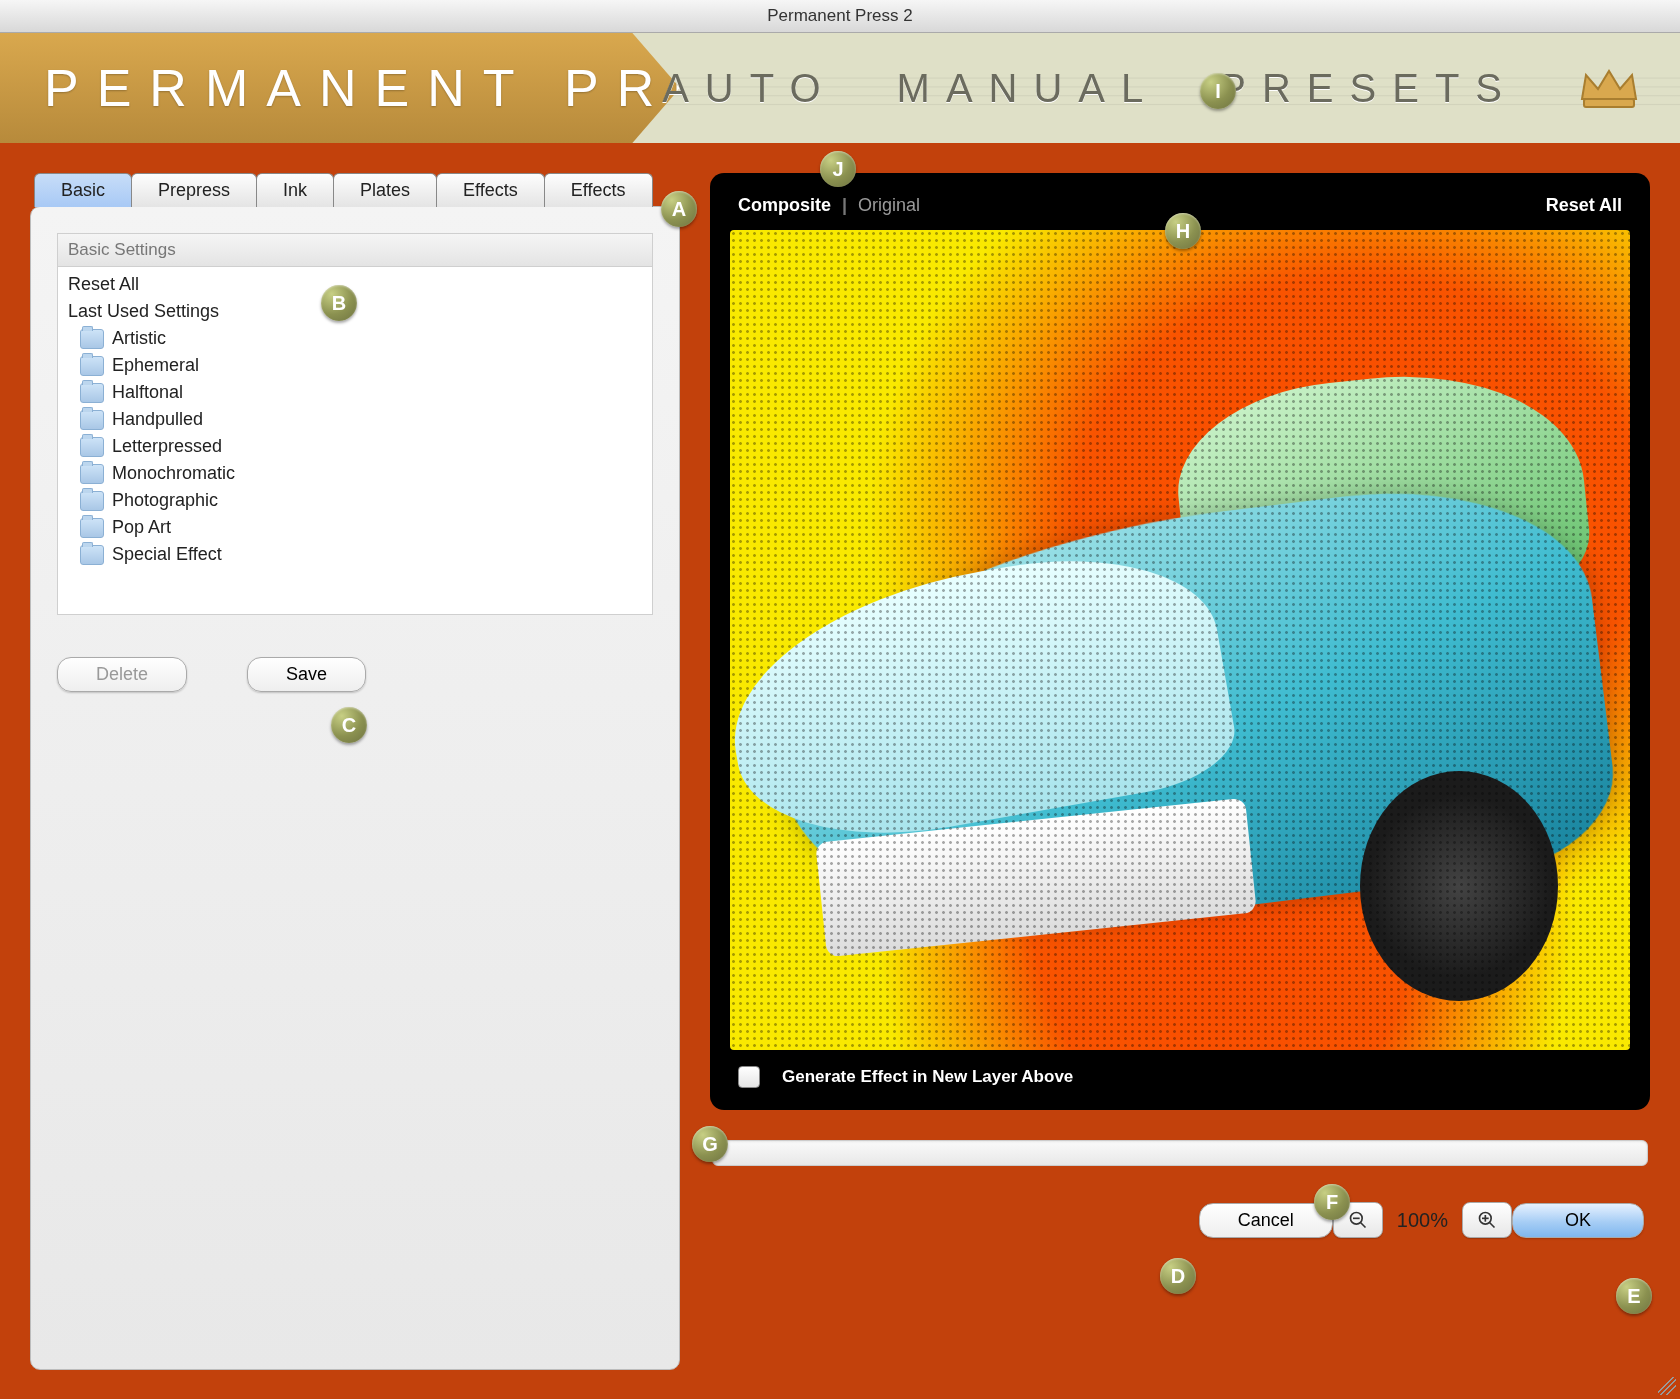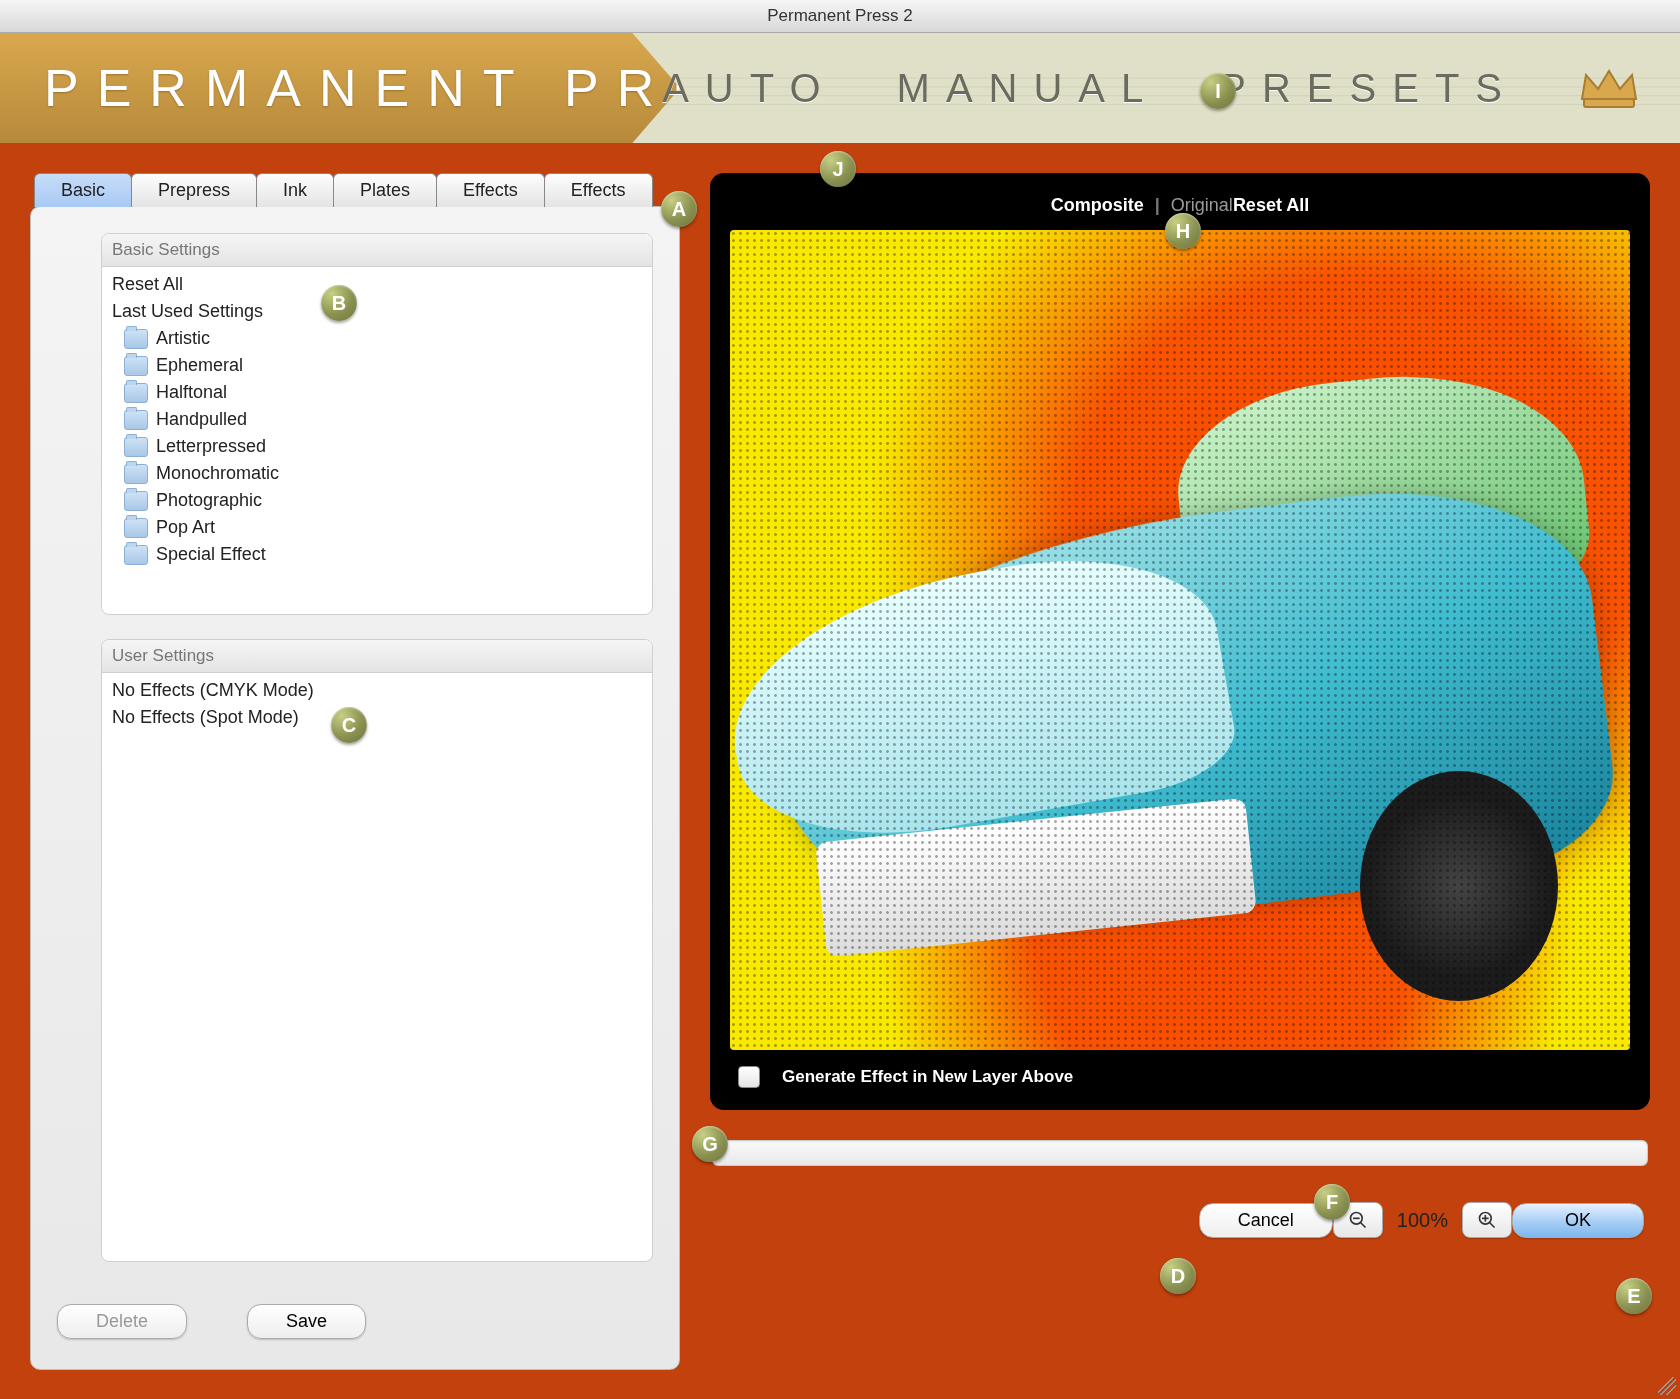--- a/index.html
+++ b/index.html
@@ -148,25 +148,24 @@
     display:flex;
     flex-direction:column;
     gap:24px;
     position:relative;
     margin-top:-1px;
   }
 
   .listbox {
     border:1px solid var(--list-border);
     background:#fff;
-    border-radius:8px;
+    border-radius:0;
     display:flex;
     flex-direction:column;
     overflow:hidden;
-    margin-left:44px;
   }
   .listbox.basic { height:380px; }
   .listbox.user { flex:1; }
 
   .list-header {
     background:linear-gradient(#f5f5f5,#e4e4e4);
     border-bottom:1px solid var(--list-border);
     padding:6px 10px;
     font-size:17px;
     color:#777;
@@ -230,21 +229,21 @@
   .preview-panel {
     background:#000;
     border-radius:14px;
     padding:18px 20px 18px 20px;
     display:flex;
     flex-direction:column;
     position:relative;
   }
   .preview-top {
     display:flex;
-    justify-content:center;
+    justify-content:space-between;
     align-items:center;
     color:#fff;
     font-size:18px;
     font-weight:600;
     padding:4px 8px 14px;
   }
   .preview-top .muted { color:#9a9a9a; font-weight:500; }
   .preview-top .sep { color:#777; padding:0 6px; }
 
   .preview-image {
@@ -448,31 +447,20 @@
                 <span class="folder-icon"></span>
                 <span>Pop Art</span>
               </div>
             <div class="list-item indent">
                 <span class="folder-icon"></span>
                 <span>Special Effect</span>
               </div>
           </div>
         </div>
 
-        <div class="listbox user">
-          <div class="list-header">User Settings</div>
-          <div class="list-body">
-            <div class="list-item">
-                <span>No Effects (CMYK Mode)</span>
-              </div>
-            <div class="list-item">
-                <span>No Effects (Spot Mode)</span>
-              </div>
-          </div>
-        </div>
 
         <div class="left-buttons">
           <button class="aqua-btn disabled">Delete</button>
           <button class="aqua-btn">Save</button>
         </div>
 
         <div class="callout" style="right:-18px;top:-16px;">A</div>
         <div class="callout" style="left:290px;top:78px;">B</div>
         <div class="callout" style="left:300px;top:500px;">C</div>
       </div>

